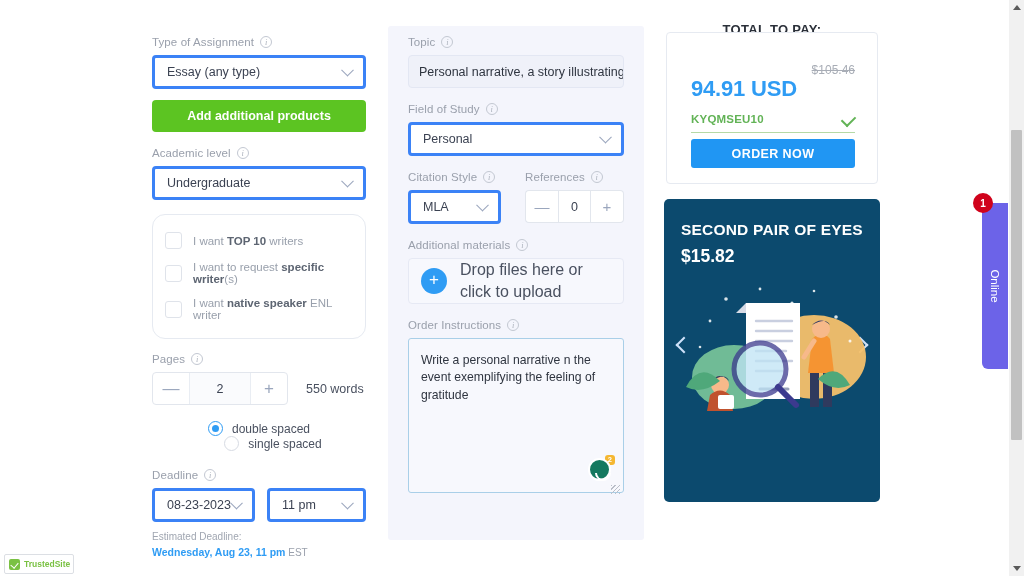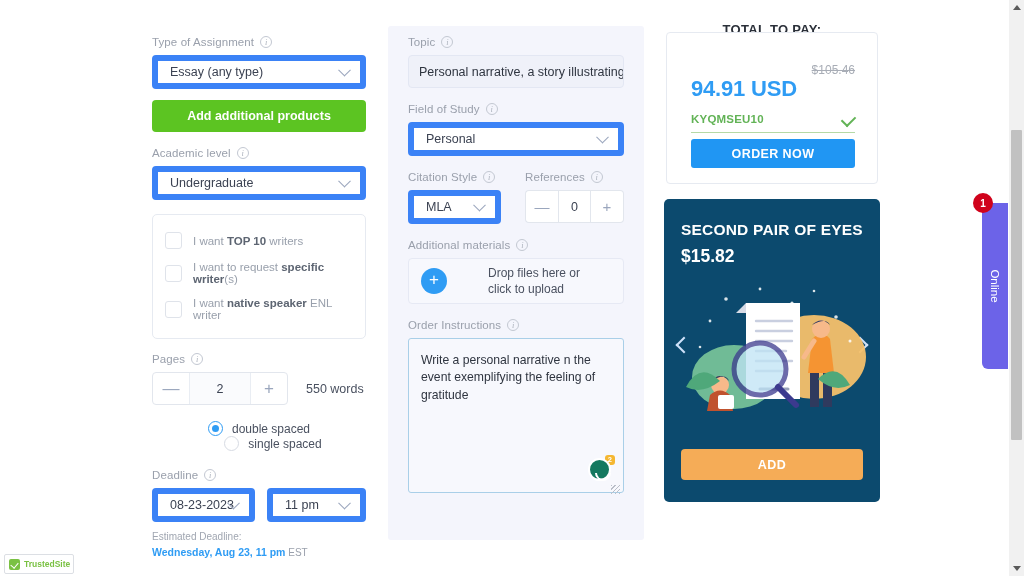--- a/index.html
+++ b/index.html
@@ -18,42 +18,42 @@
   }
   .info {
     width: 12px; height: 12px; border-radius: 50%;
     border: 1px solid #c3c8d2; color: #aeb4be;
     font-size: 8.5px; line-height: 10px; text-align: center;
     font-style: italic; font-family: "Liberation Serif", serif;
     flex: 0 0 auto;
   }
   .sel {
     position: relative; width: 100%; height: 34px;
-    background: #fff; border: 6px solid #3b82f6; border-radius: 4px;
+    background: #fff; border: 3px solid #3b82f6; border-radius: 4px;
     display: flex; align-items: center; padding: 0 30px 0 12px;
     font-size: 12.5px; color: #3b4252; white-space: nowrap; overflow: hidden;
   }
   .chev {
     position: absolute; right: 11px; top: 50%; width: 9px; height: 9px;
     border-right: 1.6px solid #9aa6bd; border-bottom: 1.6px solid #9aa6bd;
     transform: translateY(-70%) rotate(45deg);
   }
 
   
   .col-left { position: absolute; left: 152px; top: 36px; width: 214px; }
   .btn-green {
     width: 100%; height: 32px; margin-top: 11px;
     background: #5cc422; border: none; border-radius: 4px;
     color: #fff; font-size: 12.5px; font-weight: 600;
     display: flex; align-items: center; justify-content: center;
     cursor: pointer;
   }
   .gap { height: 15px; }
   .opt-box {
-    border: 1px solid #e6eaf1; border-radius: 5px;
+    border: 1px solid #e6eaf1; border-radius: 13px;
     padding: 11px 12px; margin-top: 14px; background: #fff;
   }
   .opt-row { display: flex; align-items: center; gap: 11px; padding: 6px 0; }
   .cbox {
     width: 17px; height: 17px; border: 1px solid #dfe3ea;
     border-radius: 3px; background: #fff; flex: 0 0 auto;
   }
   .opt-txt { font-size: 11.5px; color: #99a0ac; }
   .opt-txt b { color: #5d6572; font-weight: 700; }
 
@@ -119,21 +119,21 @@
   .upload {
     width: 100%; height: 46px; background: #f7f8fd;
     border: 1px solid #e6e9f4; border-radius: 4px;
     display: flex; align-items: center; padding: 0 12px; gap: 13px;
   }
   .plus-circ {
     width: 26px; height: 26px; border-radius: 50%; background: #2f9cf4;
     color: #fff; font-size: 17px; line-height: 24px; text-align: center;
     flex: 0 0 auto;
   }
-  .upload-txt { font-size: 12px; color: #4a5160; line-height: 1.35; margin-left: 28px; }
+  .upload-txt { font-size: 16px; color: #4a5160; line-height: 1.35; }
 
   .ta-wrap { position: relative; }
   .ta {
     width: 100%; height: 155px; background: #f7f8fd;
     border: 1px solid #a9cfe8; border-radius: 3px;
     padding: 13px 12px; font-size: 12.2px; color: #2f3540;
     line-height: 1.42; font-family: "Liberation Sans", sans-serif;
     resize: none; overflow: hidden;
   }
   .gram {
@@ -482,21 +482,20 @@
       <g>
         <circle cx="56" cy="108" r="9" fill="#f7b98a"></circle>
         <path d="M47 104 q9 -10 18 0 q-3 -9 -18 0" fill="#2f3a5e"></path>
         <path d="M46 118 q10 -9 20 0 l3 16 h-26 z" fill="#c0522e"></path>
         <rect x="54" y="118" width="16" height="14" rx="2" fill="#ffffff"></rect>
       </g>
       <path d="M22 110 q14 -26 34 -6 q-18 14 -34 6 z" fill="#4fa87a"></path>
       <path d="M186 108 q-14 -24 -32 -6 q16 14 32 6 z" fill="#4fa87a"></path>
     </svg>
 
-    <button class="add-btn">ADD</button>
   </div>
 
   <div class="chat-tab">
     <span class="chat-badge">1</span>
     <span class="chat-txt">Online</span>
   </div>
 
   <div class="trusted">
     <span class="ts-check"></span>
     <span class="ts-txt"><span>Trusted</span><span>Site</span></span>

